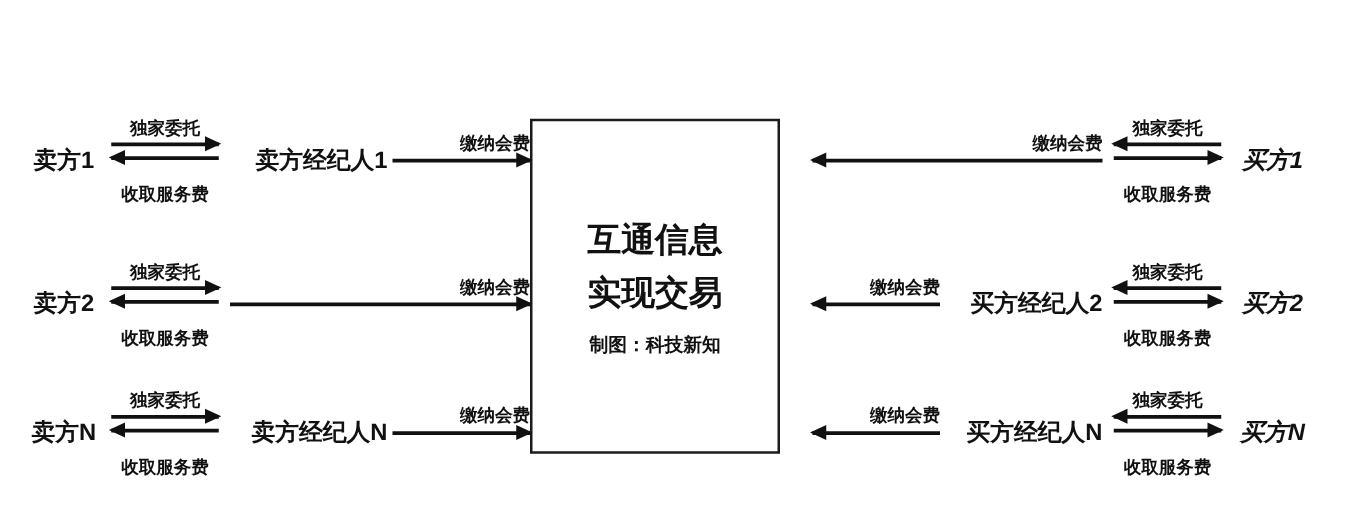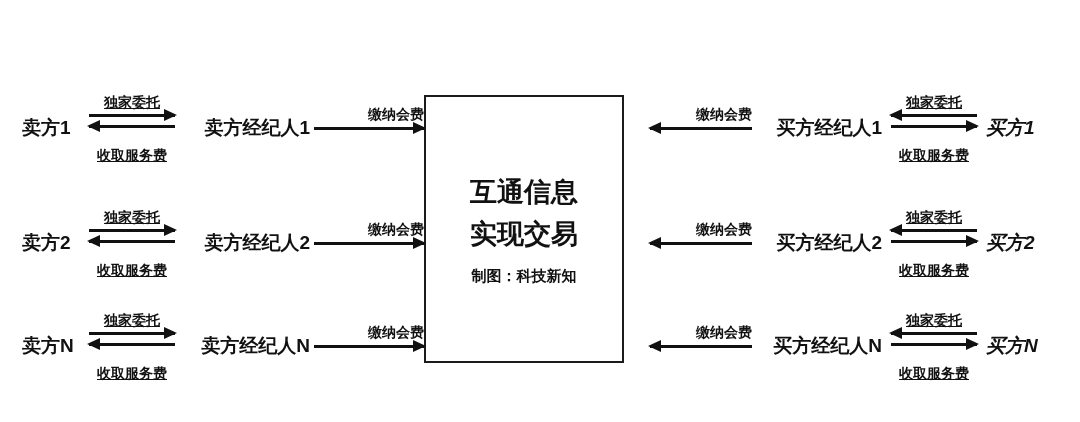--- a/index.html
+++ b/index.html
@@ -54,21 +54,21 @@
   }
   .row.left  { left: 22px;  width: 402px; }
   .row.right { left: 650px; width: 400px; }
   .row.r1 { top: 92px; }
   .row.r2 { top: 207px; }
   .row.r3 { top: 310px; }
 
   .party {
     width: 58px; flex: 0 0 58px;
     font-size: 19px; font-weight: 600;
-    text-align: left; white-space: nowrap;
+    text-align: center; white-space: nowrap;
   }
   .party.right-side { width: 64px; flex: 0 0 64px; font-style: italic; }
   .broker {
     width: 126px; flex: 0 0 126px;
     font-size: 19px; font-weight: 600;
     text-align: right; white-space: nowrap;
   }
 
   
   .arrow {
@@ -92,21 +92,20 @@
     border-right: 13px solid #111111;
     border-top: 6px solid transparent;
     border-bottom: 6px solid transparent;
   }
 
   
   .exchange {
     width: 96px; flex: 0 0 96px;
     display: flex; flex-direction: column;
     align-items: center;
-    text-decoration: underline;
   }
   .exchange .arrow { width: 86px; }
   .exchange .arrow + .arrow { margin-top: 8px; }
   .ex-label {
     font-size: 14px; font-weight: 600;
     white-space: nowrap; line-height: 1;
   }
   .ex-label.top { margin-bottom: 5px; }
   .ex-label.bottom { margin-top: 20px; }
 
@@ -152,21 +151,20 @@
   </div>
 
   <div class="row left r2">
     <div class="party">卖方2</div>
     <div class="exchange">
       <div class="ex-label top">独家委托</div>
       <div class="arrow to-right"></div>
       <div class="arrow to-left"></div>
       <div class="ex-label bottom">收取服务费</div>
     </div>
-    <div class="broker">卖方经纪人2</div>
     <div class="fee">
       <div class="fee-label">缴纳会费</div>
       <div class="arrow to-right"></div>
     </div>
   </div>
 
   <div class="row left r3">
     <div class="party">卖方N</div>
     <div class="exchange">
       <div class="ex-label top">独家委托</div>
@@ -179,21 +177,20 @@
       <div class="fee-label">缴纳会费</div>
       <div class="arrow to-right"></div>
     </div>
   </div>
 
   <div class="row right r1">
     <div class="fee">
       <div class="fee-label">缴纳会费</div>
       <div class="arrow to-left"></div>
     </div>
-    <div class="broker">买方经纪人1</div>
     <div class="exchange">
       <div class="ex-label top">独家委托</div>
       <div class="arrow to-left"></div>
       <div class="arrow to-right"></div>
       <div class="ex-label bottom">收取服务费</div>
     </div>
     <div class="party right-side">买方1</div>
   </div>
 
   <div class="row right r2">

